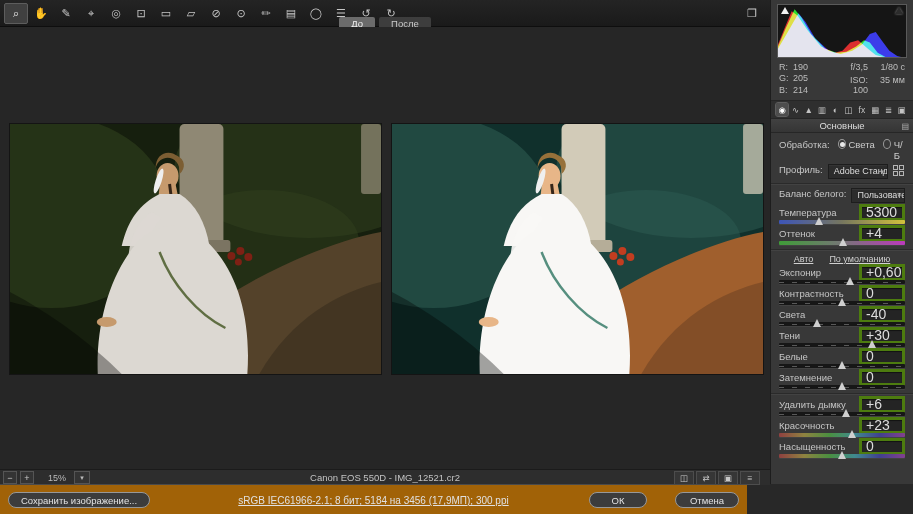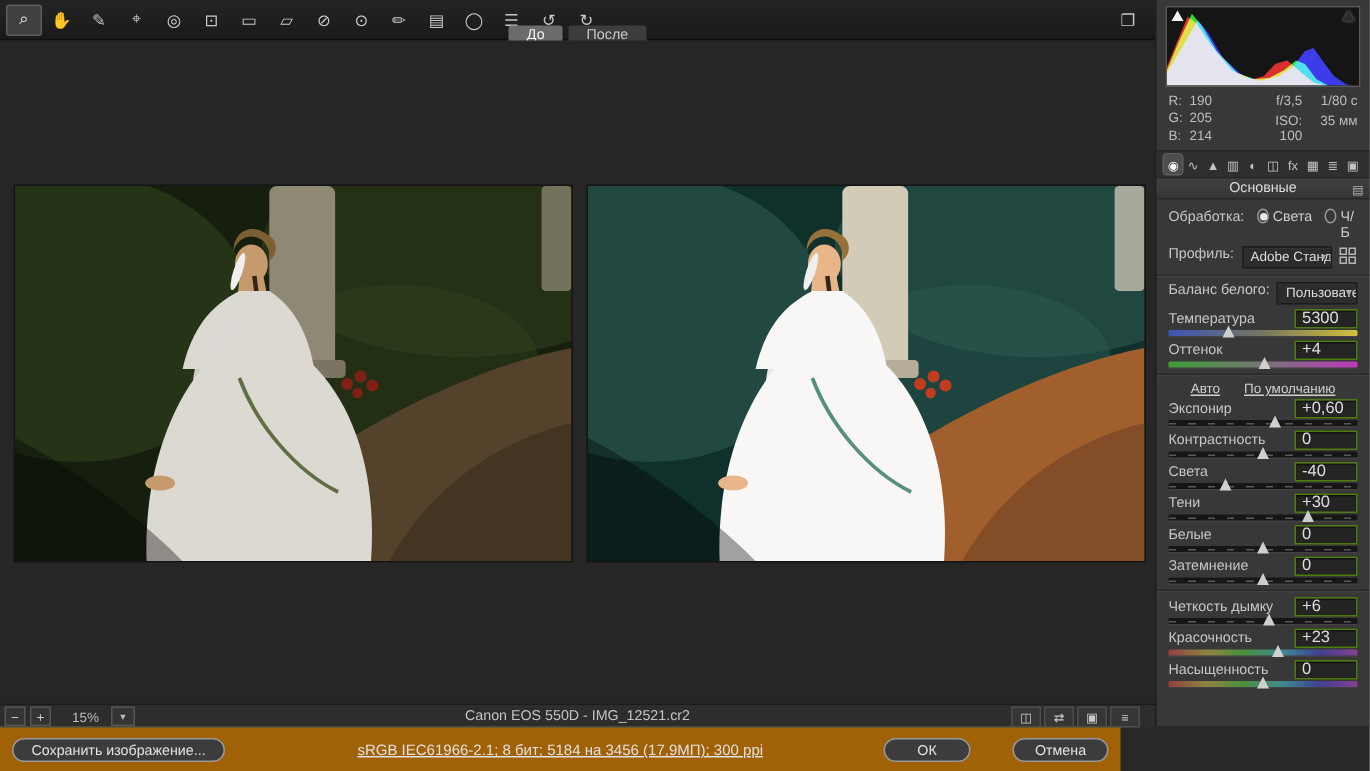--- a/index.html
+++ b/index.html
@@ -71,22 +71,22 @@
       box-shadow:inset 0 1px 0 rgba(255,255,255,.04);color:#ddd;padding:0 12px 0 5px;
       margin-left:5px;position:relative;white-space:nowrap;overflow:hidden;font-size:9px}
   .dd::after{content:"▾";position:absolute;right:3px;top:0;font-size:7px;color:#aaa}
   .grid-icon{width:13px;height:13px;margin-left:4px;display:grid;grid-template-columns:5px 5px;
       grid-template-rows:5px 5px;gap:1px;align-content:center;justify-content:center}
   .grid-icon i{background:none;border:1px solid #b5b5b5;box-sizing:border-box}
   .divider{height:1px;background:#2a2a2a;box-shadow:0 1px 0 rgba(255,255,255,.05);margin:4px -8px}
   
   .srow{margin:1px 0 3px}
   .srow .top{display:flex;justify-content:space-between;align-items:center;height:13px}
-  .vbox{width:36px;height:11px;line-height:11px;background:#242424;border:1px solid #4d7c0f;
-        box-shadow:inset 0 1px 1px rgba(0,0,0,.5);color:#ddd;font-size:11px;padding:0 0 0 4px}
+  .vbox{width:36px;height:11px;line-height:11px;background:#242424;border:3px solid #4d7c0f;
+        box-shadow:inset 0 1px 1px rgba(0,0,0,.5);color:#ddd;font-size:14px;padding:0 0 0 4px}
   .track{position:relative;height:4px;margin-top:1px;border-radius:1px;background:#161616;
         box-shadow:0 1px 0 rgba(255,255,255,.05)}
   .track.neutral::before{content:"";position:absolute;left:0;right:0;top:1.5px;height:1px;
         background:repeating-linear-gradient(90deg,rgba(215,215,215,.35) 0 5px,transparent 5px 13px)}
   .track.temp{background:linear-gradient(90deg,#3d55b8,#76765f 50%,#d2c13c)}
   .track.tint{background:linear-gradient(90deg,#3f9c38,#767676 50%,#bc3abc)}
   .track.color{background:linear-gradient(90deg,#8f4040,#8f8340,#4a8f40,#408a8f,#40408f,#83408f)}
   .sthumb{position:absolute;top:-3px;width:0;height:0;transform:translateX(-50%);
         border-left:4.5px solid transparent;border-right:4.5px solid transparent;border-bottom:8px solid #cfcfcf}
   #links-row{display:flex;justify-content:center;gap:16px;margin:3px 0 2px}
@@ -364,21 +364,21 @@
       <div class="track neutral">
         <span class="sthumb" style="left: 50%;"></span>
       </div>
     </div>
 
     <div class="divider"></div>
 
 
     <div class="srow">
       <div class="top">
-        <span class="plabel">Четкость дымку</span>
+        <span class="plabel">Удалить дымку</span>
         <span class="vbox">+6</span>
       </div>
       <div class="track neutral">
         <span class="sthumb" style="left: 53%;"></span>
       </div>
     </div>
 
     <div class="srow">
       <div class="top">
         <span class="plabel">Красочность</span>

